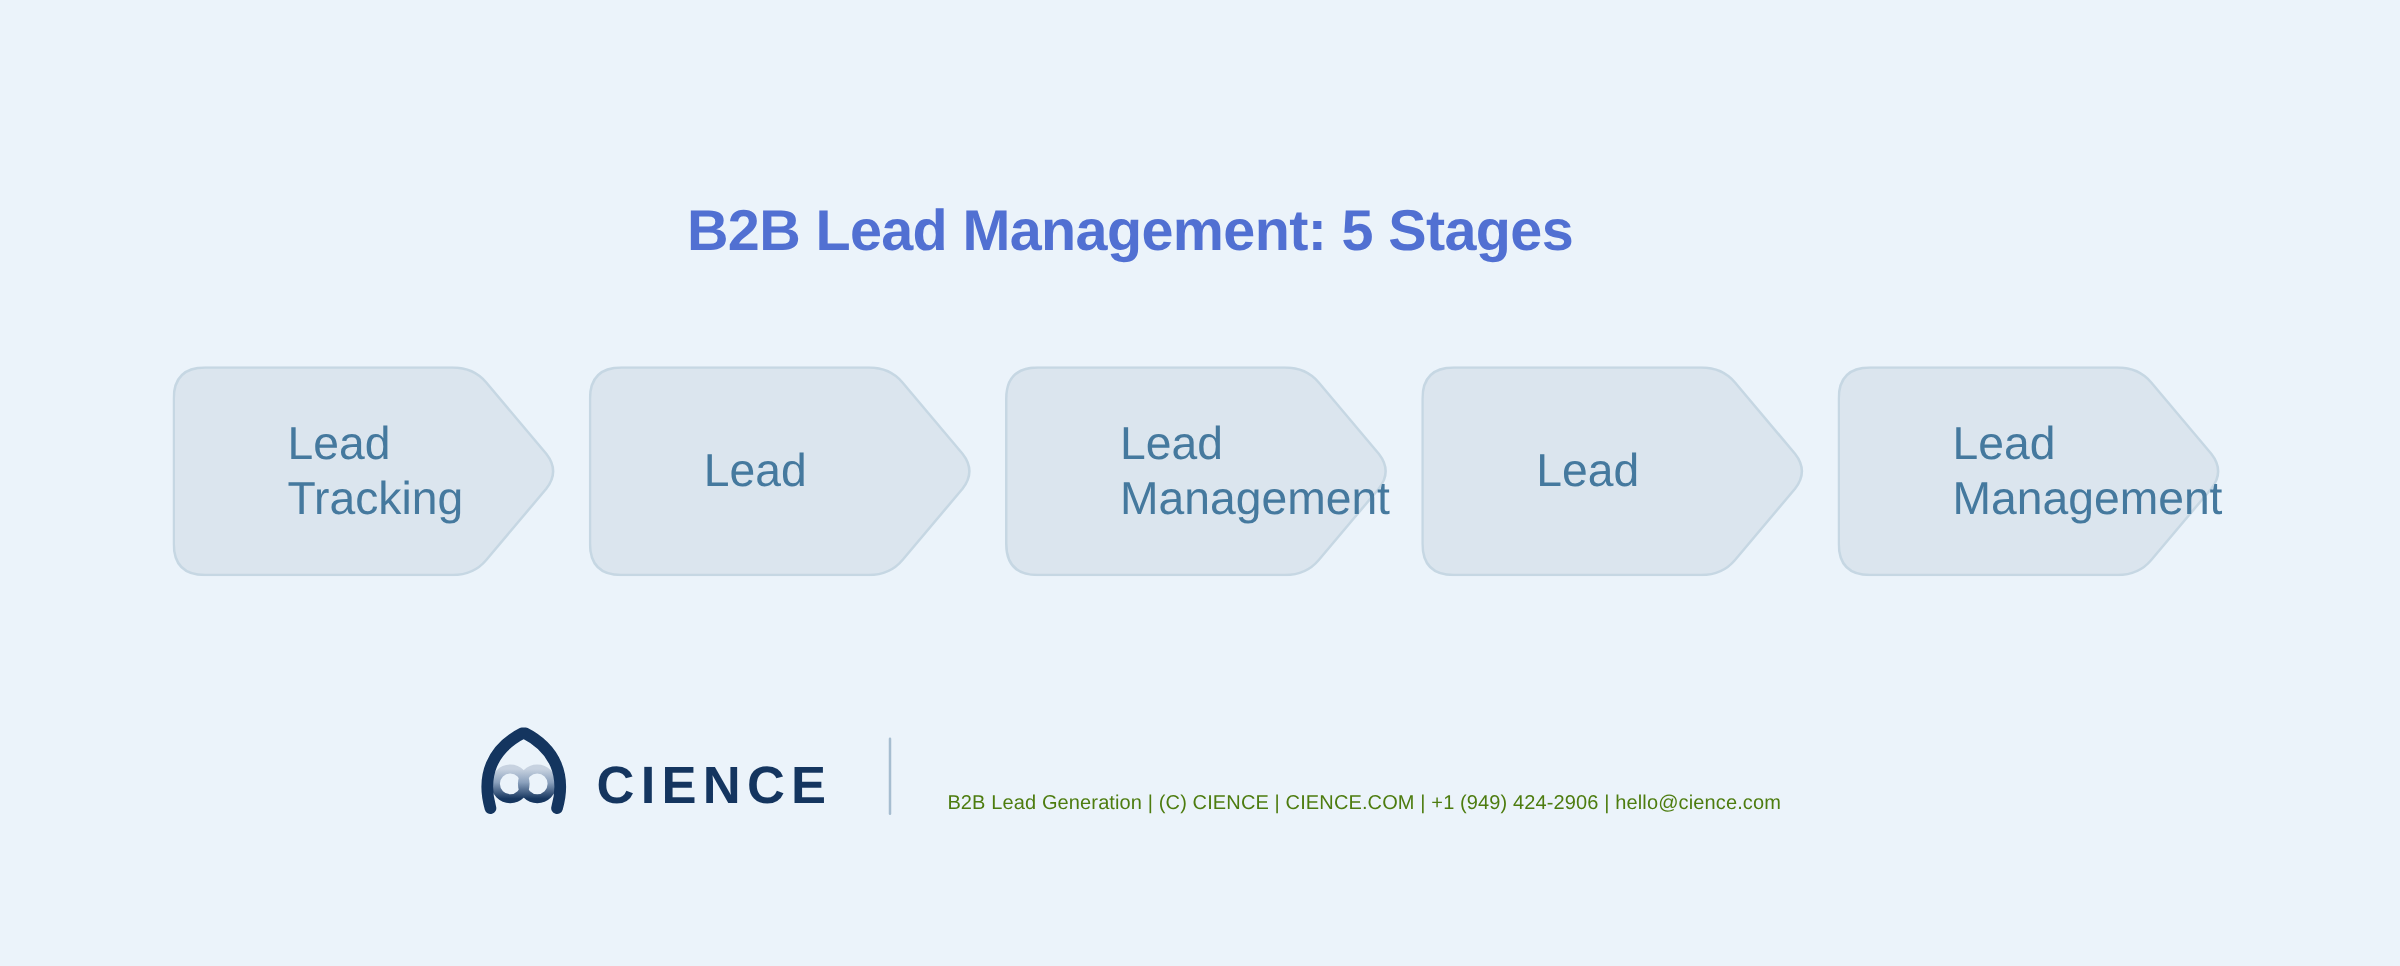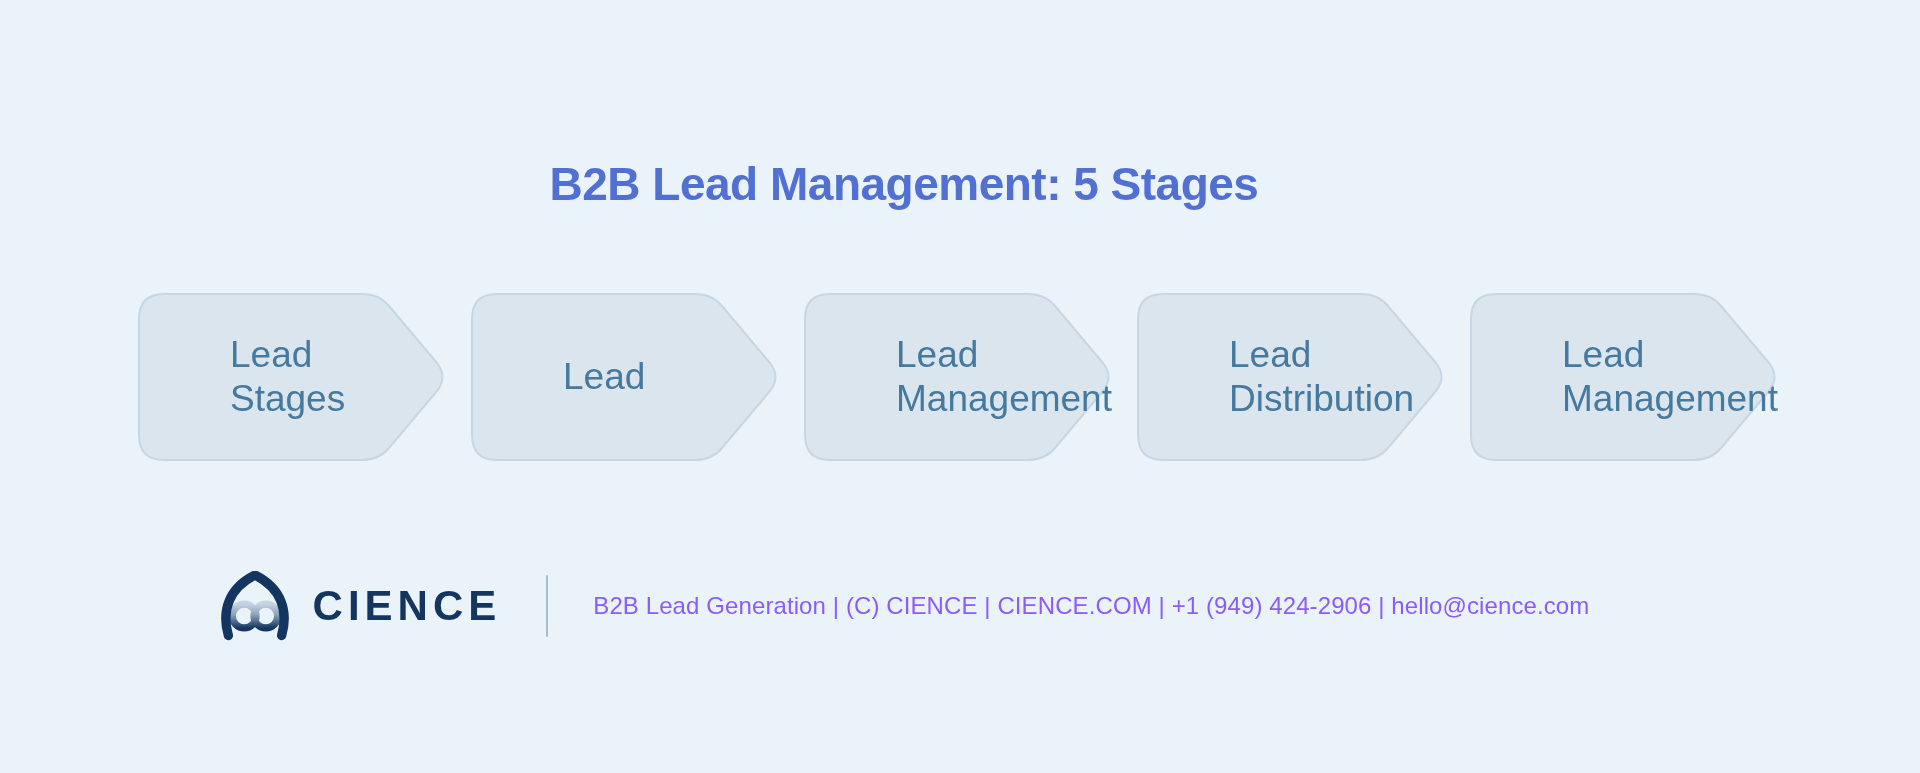--- a/index.html
+++ b/index.html
@@ -66,21 +66,21 @@
   }
 
   
   .footer {
     position: absolute;
     top: 560px; left: 0;
     width: 100%;
     height: 92px;
     display: flex;
     justify-content: center;
-    align-items: center;
+    align-items: flex-end;
   }
   .logo-mark {
     width: 72px; height: 70px;
     display: block;
     flex: 0 0 auto;
   }
   .brand-name {
     margin-left: 22px;
     font-size: 42px;
     font-weight: 700;
@@ -89,42 +89,42 @@
   }
   .footer-divider {
     width: 2px; height: 62px;
     background: #a6bdd0;
     border-radius: 1px;
     margin-left: 45px;
     margin-right: 45px;
     flex: 0 0 auto;
   }
   .footer-info {
-    font-size: 24px;
-    color: #8b5cf6;
+    font-size: 16px;
+    color: #4d7c0f;
     letter-spacing: 0.1px;
     white-space: nowrap;
   }
 </style>
 </head>
 <body>
 
 <div class="canvas">
 
   <h1 class="title">B2B Lead Management: 5 Stages</h1>
 
   <div class="stages">
 
     <div class="stage">
       <svg class="stage-shape" viewBox="0 0 308 168" preserveAspectRatio="none" aria-hidden="true">
         <path d="M 26 1 H 224 Q 241 1 251 13 L 299 70 Q 310 84 299 98 L 251 155 Q 241 167 224 167 H 26 Q 1 167 1 142 V 26 Q 1 1 26 1 Z"></path>
       </svg>
       <div class="stage-label">
         <span>Lead</span>
-        <span>Stages</span>
+        <span>Tracking</span>
       </div>
     </div>
 
     <div class="stage">
       <svg class="stage-shape" viewBox="0 0 308 168" preserveAspectRatio="none" aria-hidden="true">
         <path d="M 26 1 H 224 Q 241 1 251 13 L 299 70 Q 310 84 299 98 L 251 155 Q 241 167 224 167 H 26 Q 1 167 1 142 V 26 Q 1 1 26 1 Z"></path>
       </svg>
       <div class="stage-label">
         <span>Lead</span>
       </div>
@@ -139,21 +139,20 @@
         <span>Management</span>
       </div>
     </div>
 
     <div class="stage">
       <svg class="stage-shape" viewBox="0 0 308 168" preserveAspectRatio="none" aria-hidden="true">
         <path d="M 26 1 H 224 Q 241 1 251 13 L 299 70 Q 310 84 299 98 L 251 155 Q 241 167 224 167 H 26 Q 1 167 1 142 V 26 Q 1 1 26 1 Z"></path>
       </svg>
       <div class="stage-label">
         <span>Lead</span>
-        <span>Distribution</span>
       </div>
     </div>
 
     <div class="stage">
       <svg class="stage-shape" viewBox="0 0 308 168" preserveAspectRatio="none" aria-hidden="true">
         <path d="M 26 1 H 224 Q 241 1 251 13 L 299 70 Q 310 84 299 98 L 251 155 Q 241 167 224 167 H 26 Q 1 167 1 142 V 26 Q 1 1 26 1 Z"></path>
       </svg>
       <div class="stage-label">
         <span>Lead</span>
         <span>Management</span>

